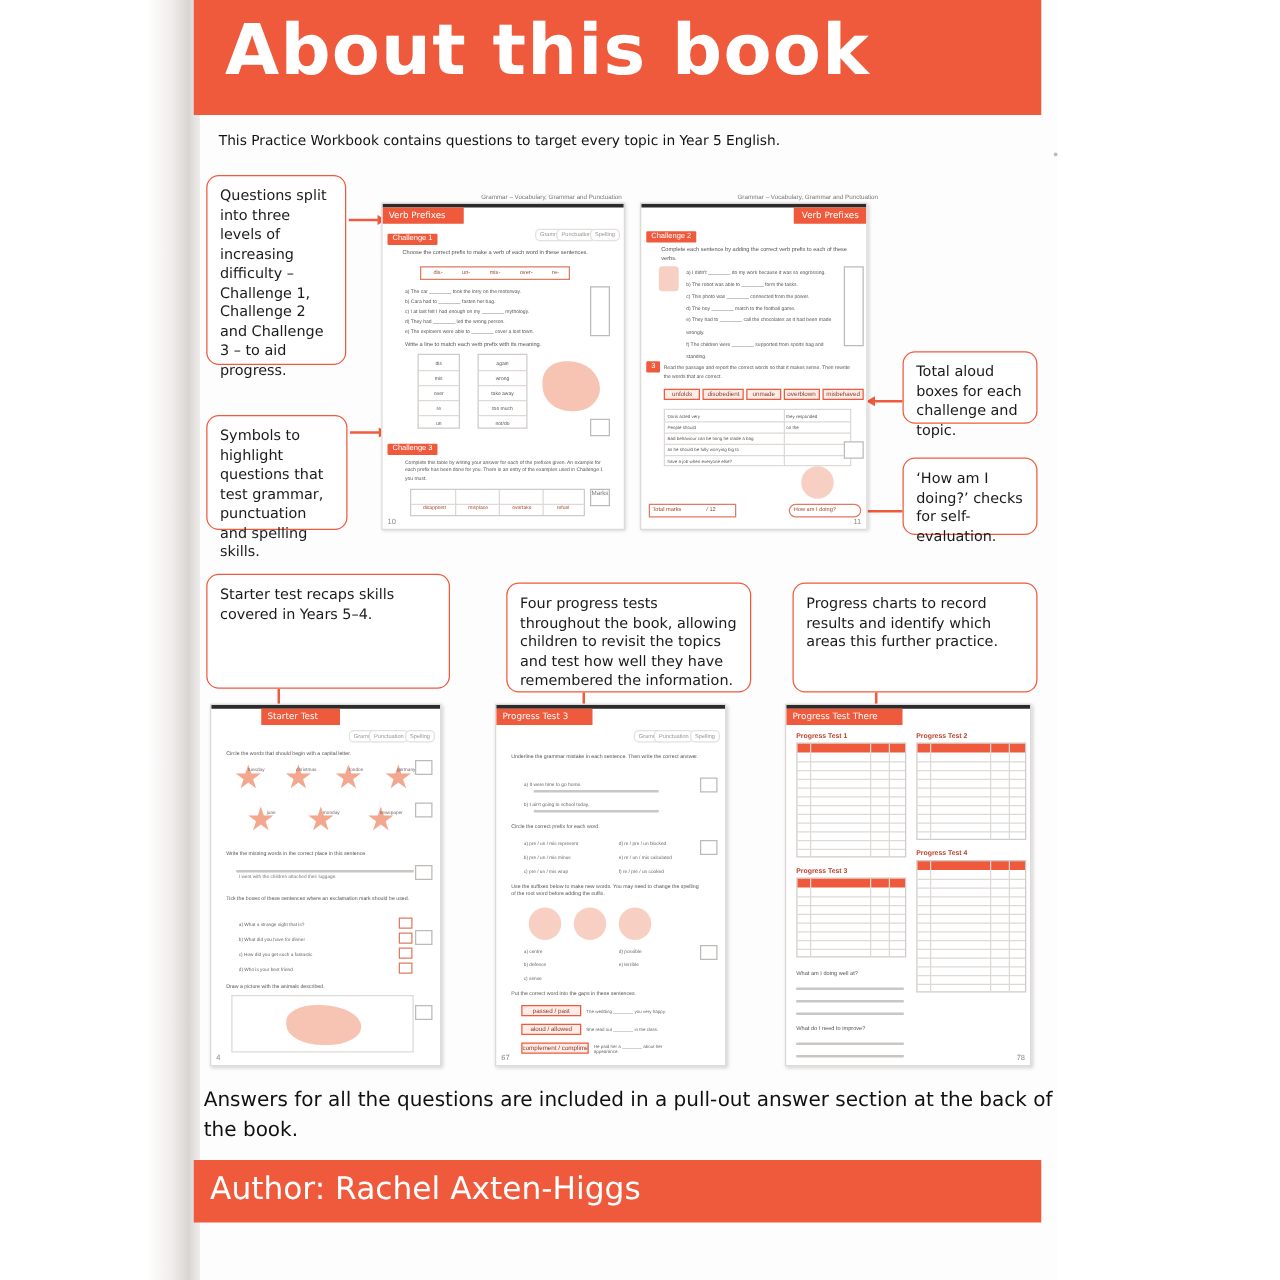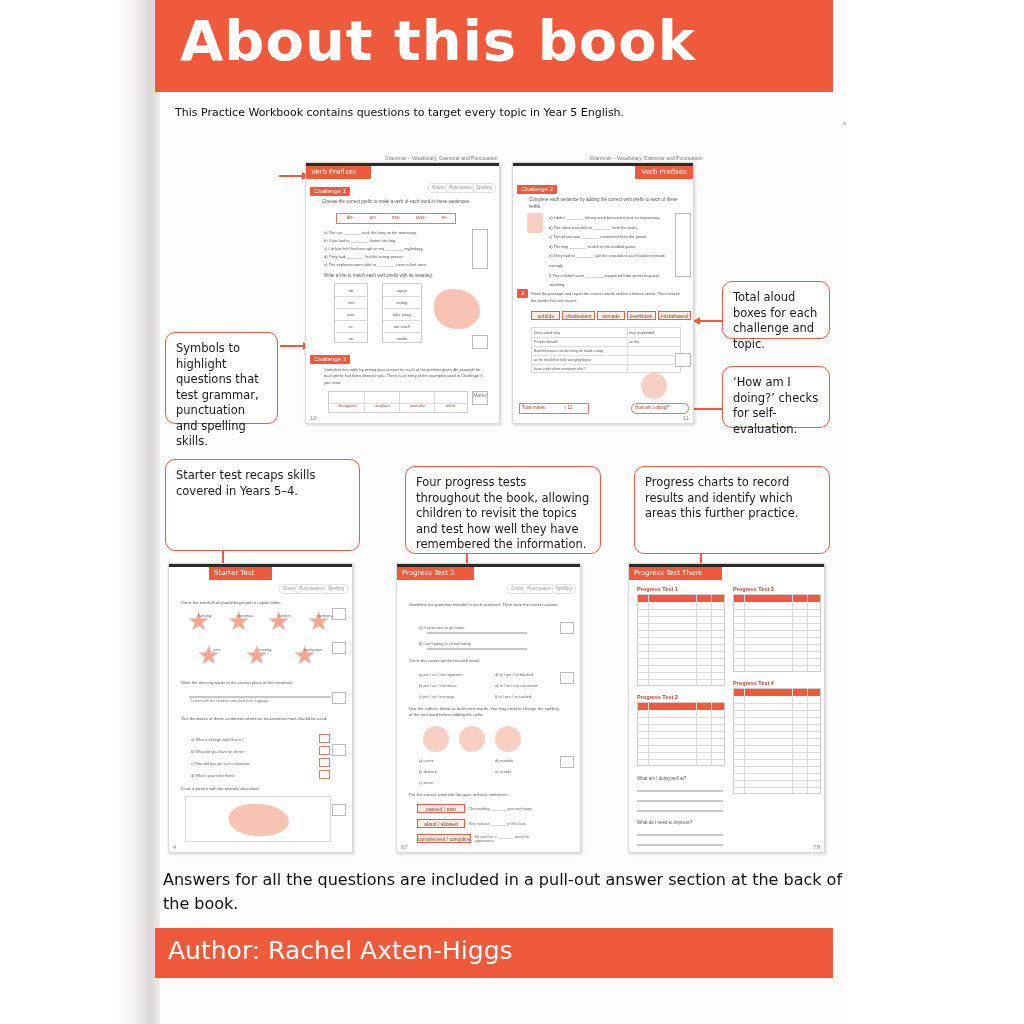--- a/index.html
+++ b/index.html
@@ -283,20 +283,21 @@
 <div class="page">
   <div class="left-white"></div>
   <div class="spine-shadow"></div>
 
   <div class="header-band"></div>
   <div class="header-title">About this book</div>
 
   <div class="intro-text">This Practice Workbook contains questions to target every topic in Year 5 English.</div>
   <div class="page-edge-dot"></div>
 
+  <div class="callout" style="left:165px; top:140px; width:112px; height:152px;">Questions split into three levels of increasing difficulty – Challenge 1, Challenge 2 and Challenge 3 – to aid progress.</div>
   <div class="arrow arrow-h" style="left:279px; top:175px; width:24px;"></div>
   <div class="arrowhead ah-right" style="left:302px; top:172px;"></div>
 
   <div class="callout" style="left:165px; top:332px; width:113px; height:92px;">Symbols to highlight questions that test grammar, punctuation and spelling skills.</div>
   <div class="arrow arrow-h" style="left:280px; top:345px; width:24px;"></div>
   <div class="arrowhead ah-right" style="left:303px; top:342px;"></div>
 
   <div class="callout" style="left:722px; top:281px; width:108px; height:58px;">Total aloud boxes for each challenge and topic.</div>
   <div class="arrow arrow-h" style="left:700px; top:320px; width:22px;"></div>
   <div class="arrowhead ah-left" style="left:693px; top:317px;"></div>

